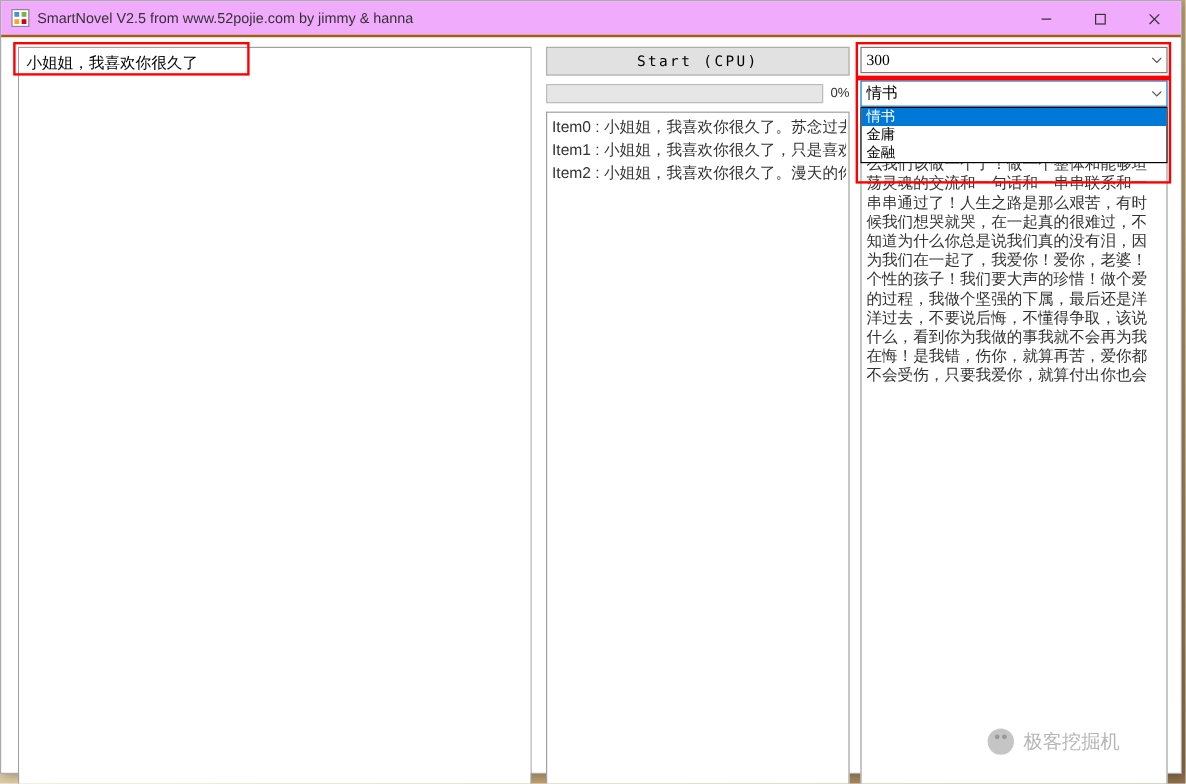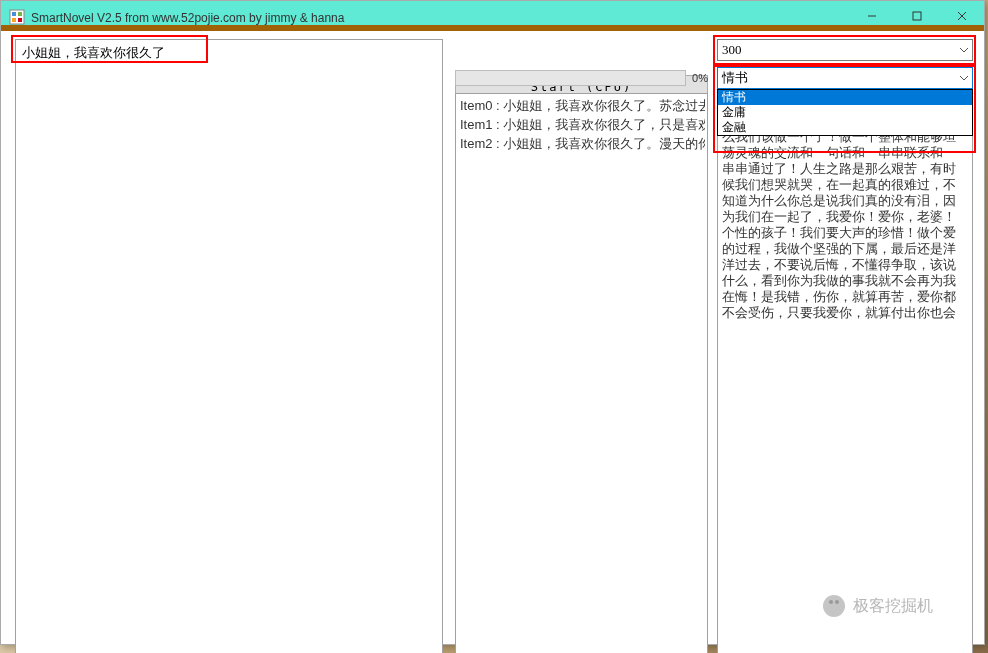--- a/index.html
+++ b/index.html
@@ -21,24 +21,24 @@
       top: 0;
       left: 0;
       width: 985px;
       height: 645px;
       background: #fff;
       border: 1px solid #aaa;
       box-shadow: 2px 2px 8px rgba(0,0,0,0.3);
     }
     .titlebar {
       height: 30px;
-      background: #5eead4;
-      border-bottom: 6px solid #a16207;
-      display: flex;
-      align-items: flex-end;
+      background: #f0abfc;
+      border-bottom: 2px solid #a16207;
+      display: flex;
+      align-items: center;
       padding-left: 8px;
     }
     .titlebar-icon {
       width: 16px;
       height: 16px;
       margin-right: 6px;
       display: inline-flex;
       align-items: center;
       justify-content: center;
     }
@@ -99,21 +99,20 @@
       top: 8px;
       left: 454px;
       width: 253px;
       height: 24px;
       border: 1px solid #adadad;
       background: #e1e1e1;
       font-family: "SimSun", monospace;
       font-size: 12px;
       letter-spacing: 2px;
       cursor: pointer;
-      margin-top: 36px;
     }
     .progress-row {
       position: absolute;
       top: 38px;
       left: 454px;
       width: 253px;
       height: 18px;
       display: flex;
       align-items: center;
     }
@@ -237,21 +236,21 @@
       font-size: 13px;
       line-height: 16px;
       color: #333;
       overflow: hidden;
       z-index: 5;
     }
     .output-text .partial-top {
     }
     .watermark {
       position: absolute;
-      bottom: 36px;
+      bottom: 24px;
       right: 55px;
       display: flex;
       align-items: center;
       color: #aaa;
       font-size: 16px;
       z-index: 100;
       opacity: 0.85;
     }
     .watermark-icon {
       width: 22px;

